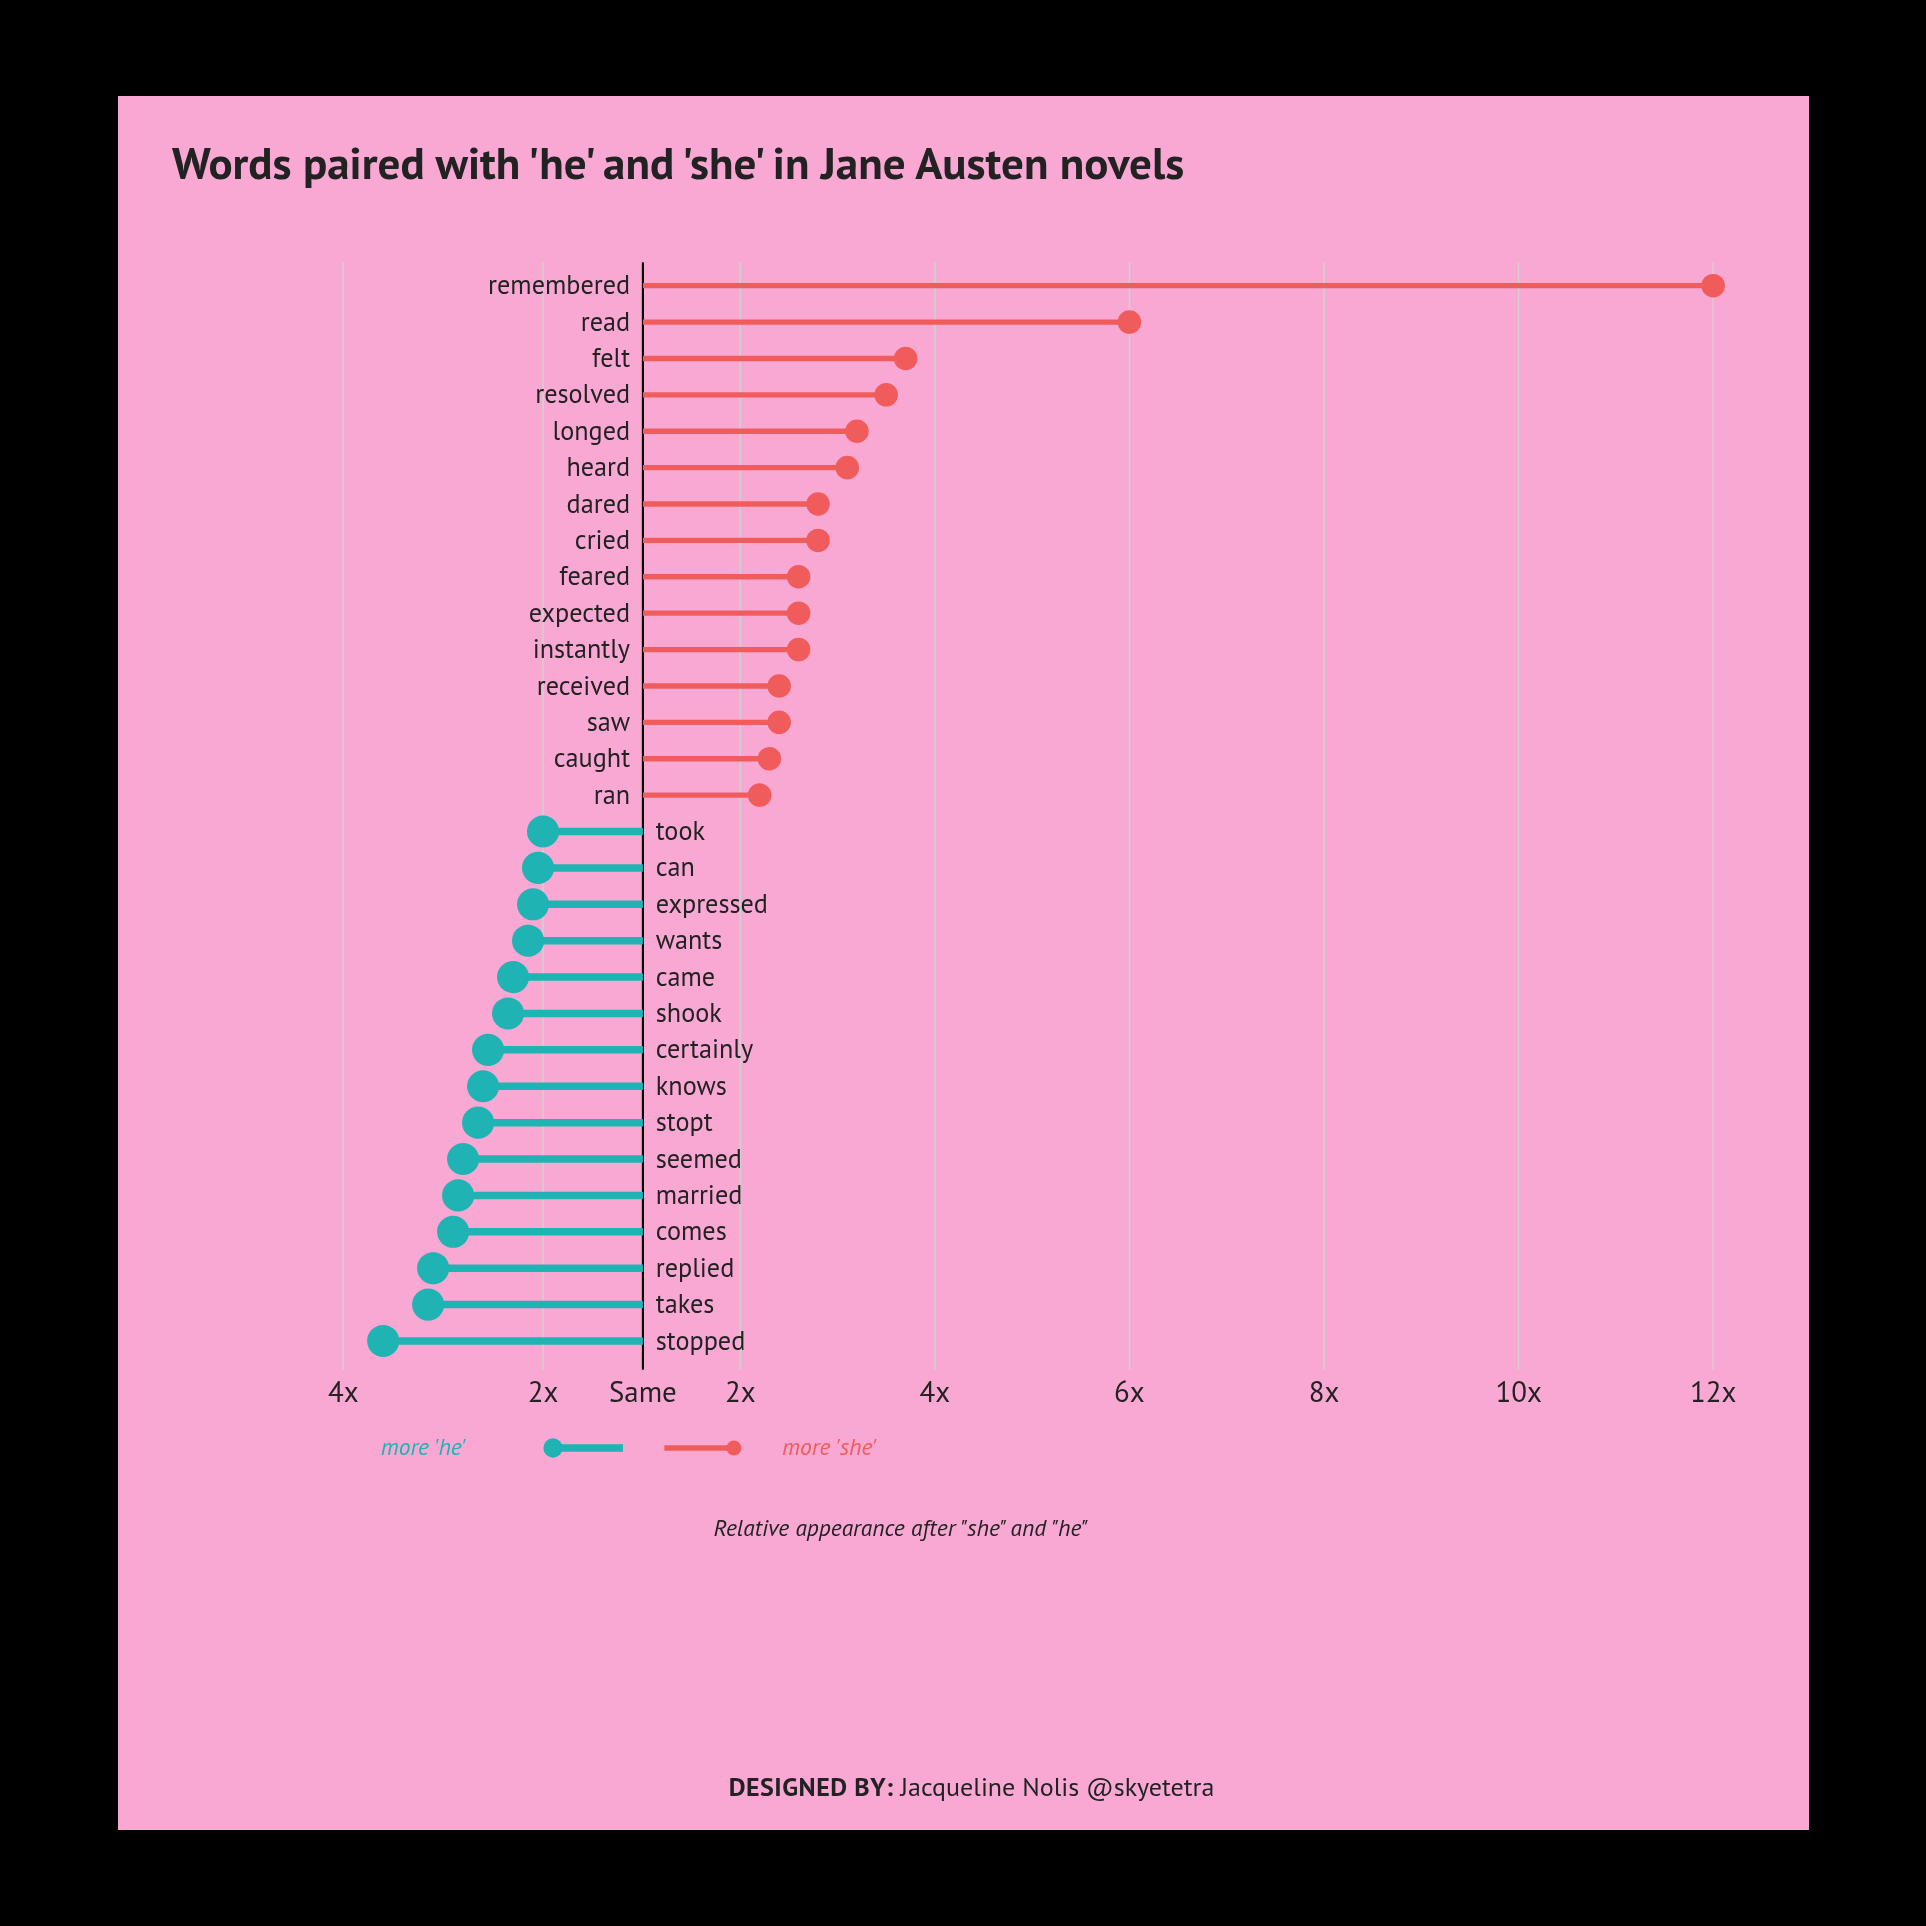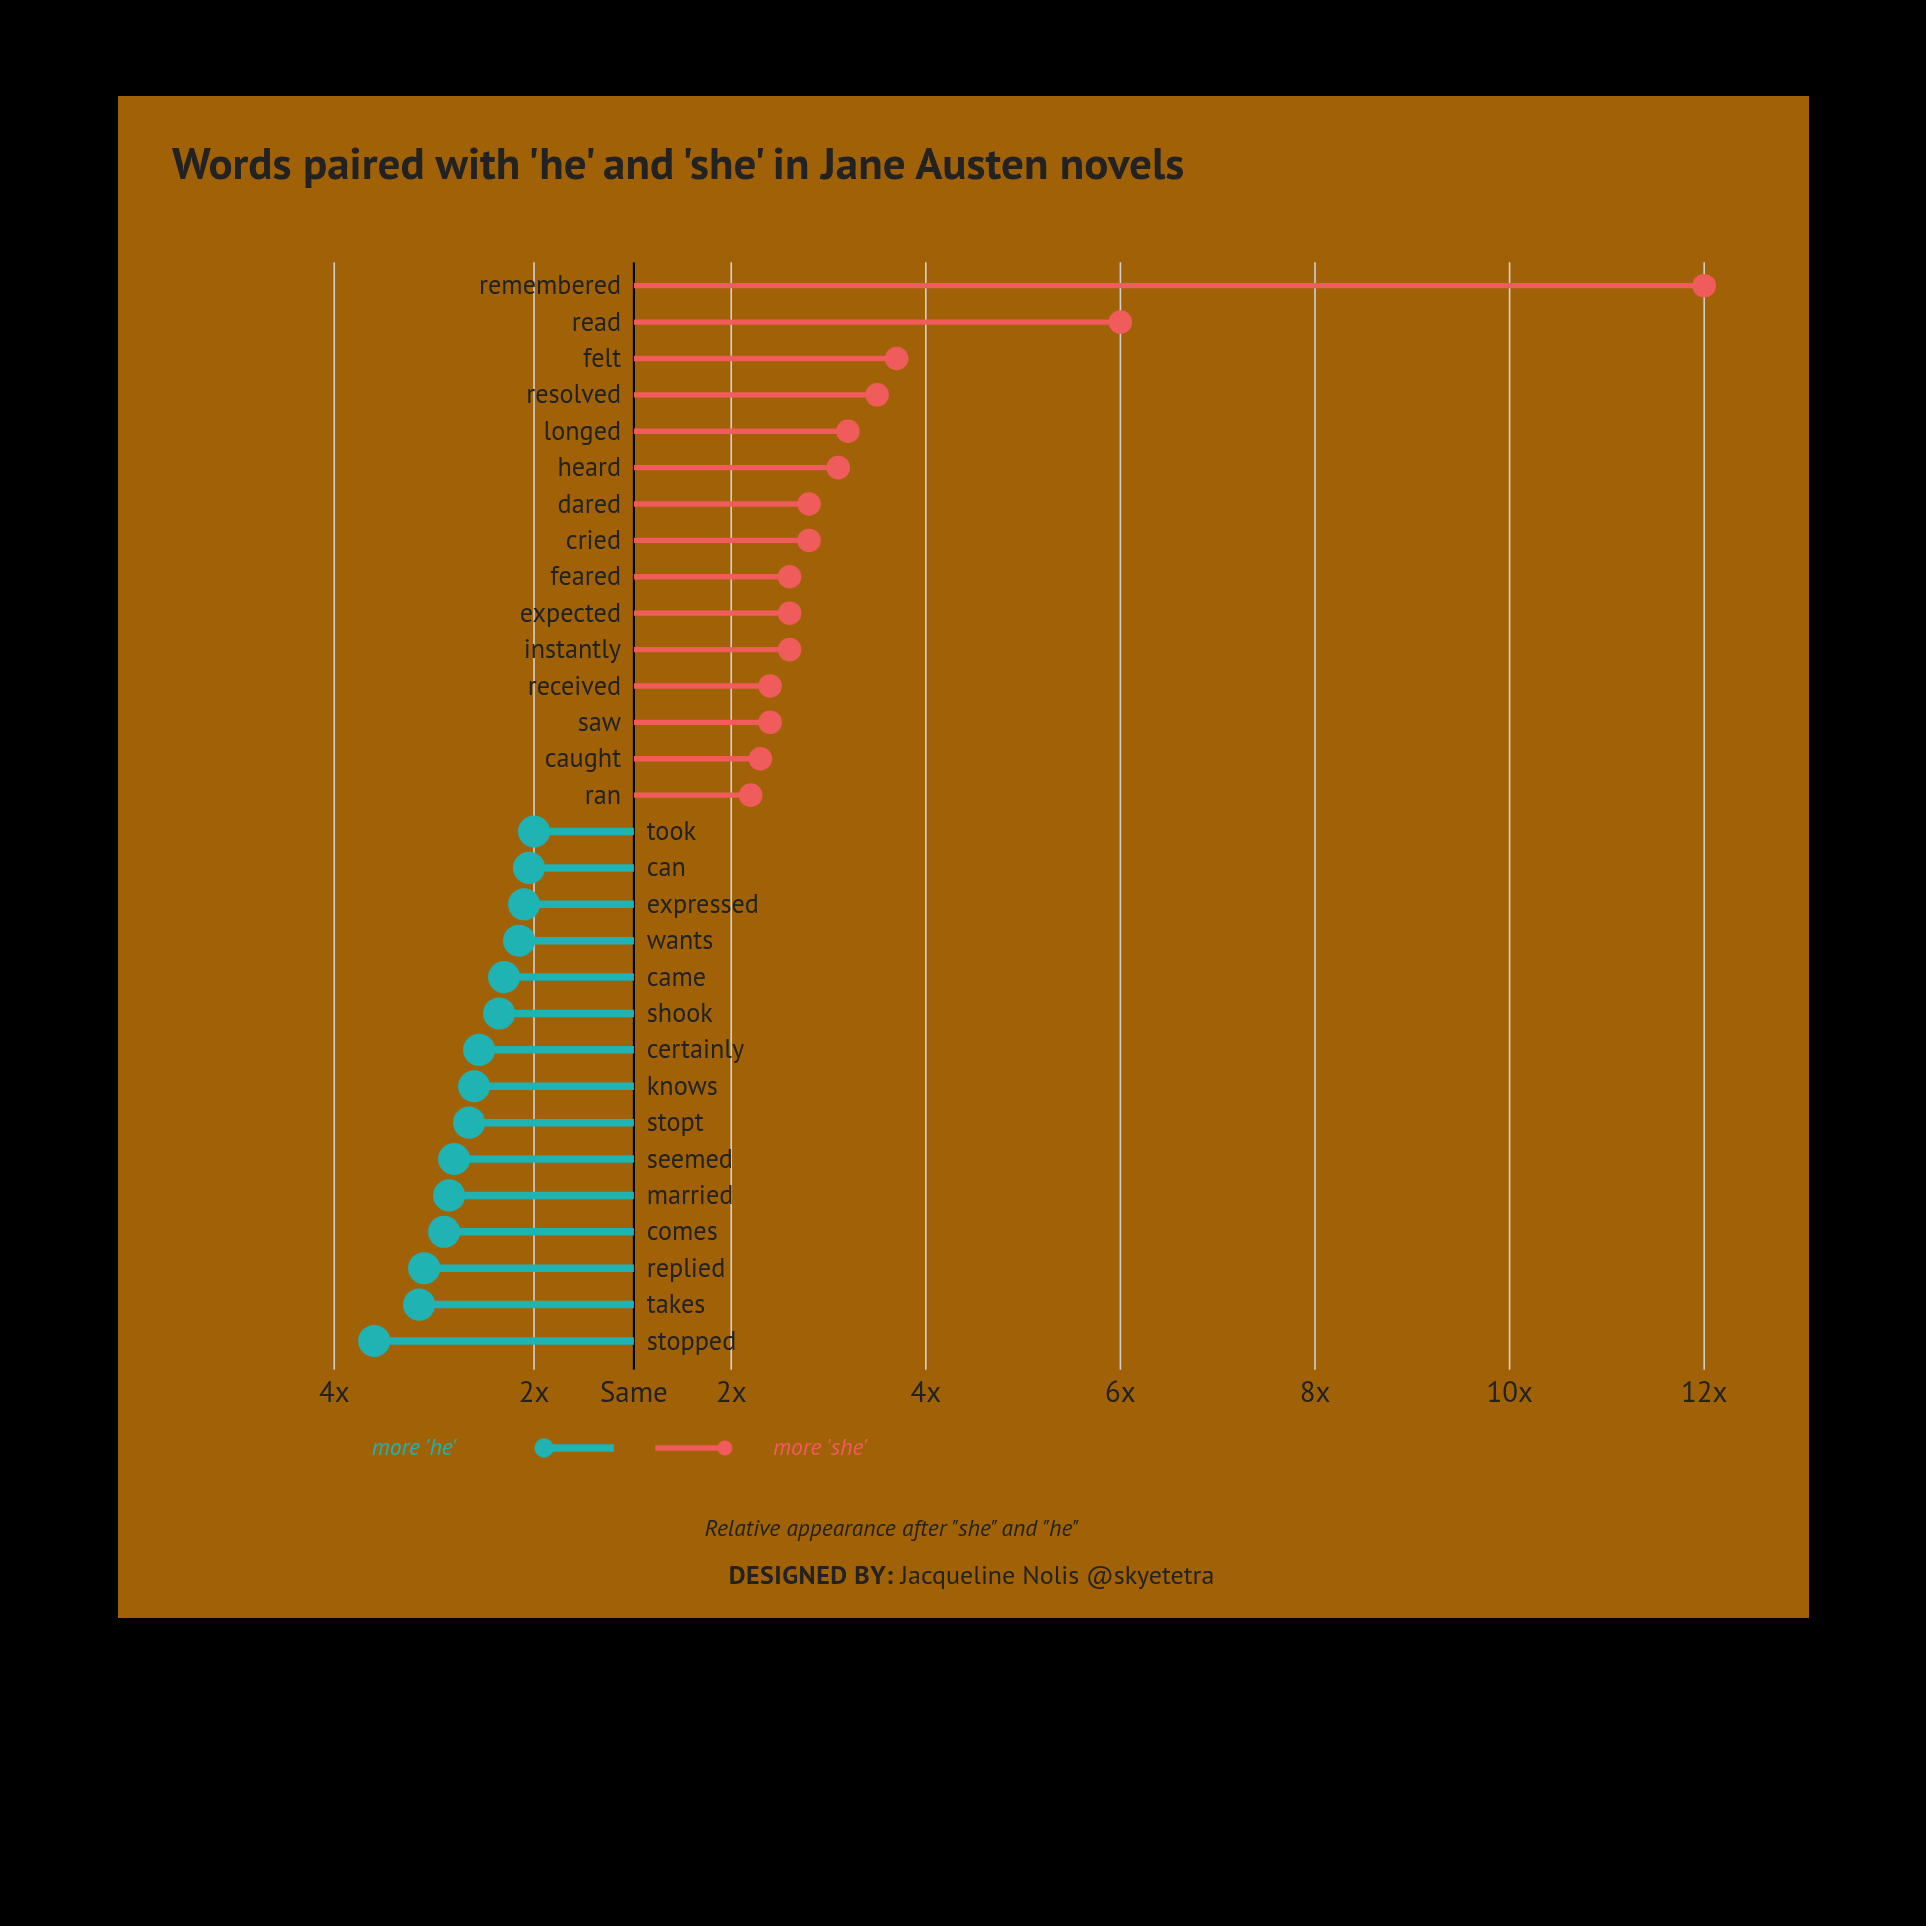--- a/index.html
+++ b/index.html
@@ -1,20 +1,20 @@
 <!DOCTYPE html>
 <html style="font-size:8.6px"><head>
 <meta charset="utf-8">
 <style>
   html,body{margin:0;padding:0;background:#000;font-family:"Segoe UI","PT Sans",Arial,sans-serif}
   .page{width:1926px;height:1926px;background:#000;position:relative}
-  .panel{position:absolute;left:118px;top:96px;width:1691px;height:1522px;background:#a16207}
+  .panel{position:absolute;left:118px;top:96px;width:1691px;height:1734px;background:#f9a8d4}
   .title{position:absolute;left:54px;top:37px;font-size:45px;font-weight:700;color:#222}
   .subtitle{position:absolute;left:54px;top:96px;font-size:22.5px;color:#222}
-  .chart{position:absolute;left:45px;top:150px;width:1584px;height:1338px}
+  .chart{position:absolute;left:54px;top:150px;width:1584px;height:1338px}
   svg{display:block}
   .axis-lbl{font-size:54px;fill:#222}
   .word-lbl{font-size:49px;fill:#222}
   .grid{stroke:#d0d0d0;stroke-width:3}
   .baseline{stroke:#000;stroke-width:4}
   .she-stem{stroke:#f05c5c;stroke-width:10}
   .she-dot{fill:#f05c5c}
   .he-stem{stroke:#1fb3b3;stroke-width:14}
   .he-dot{fill:#1fb3b3}
   .legend-t{font-size:44px;font-style:italic}

